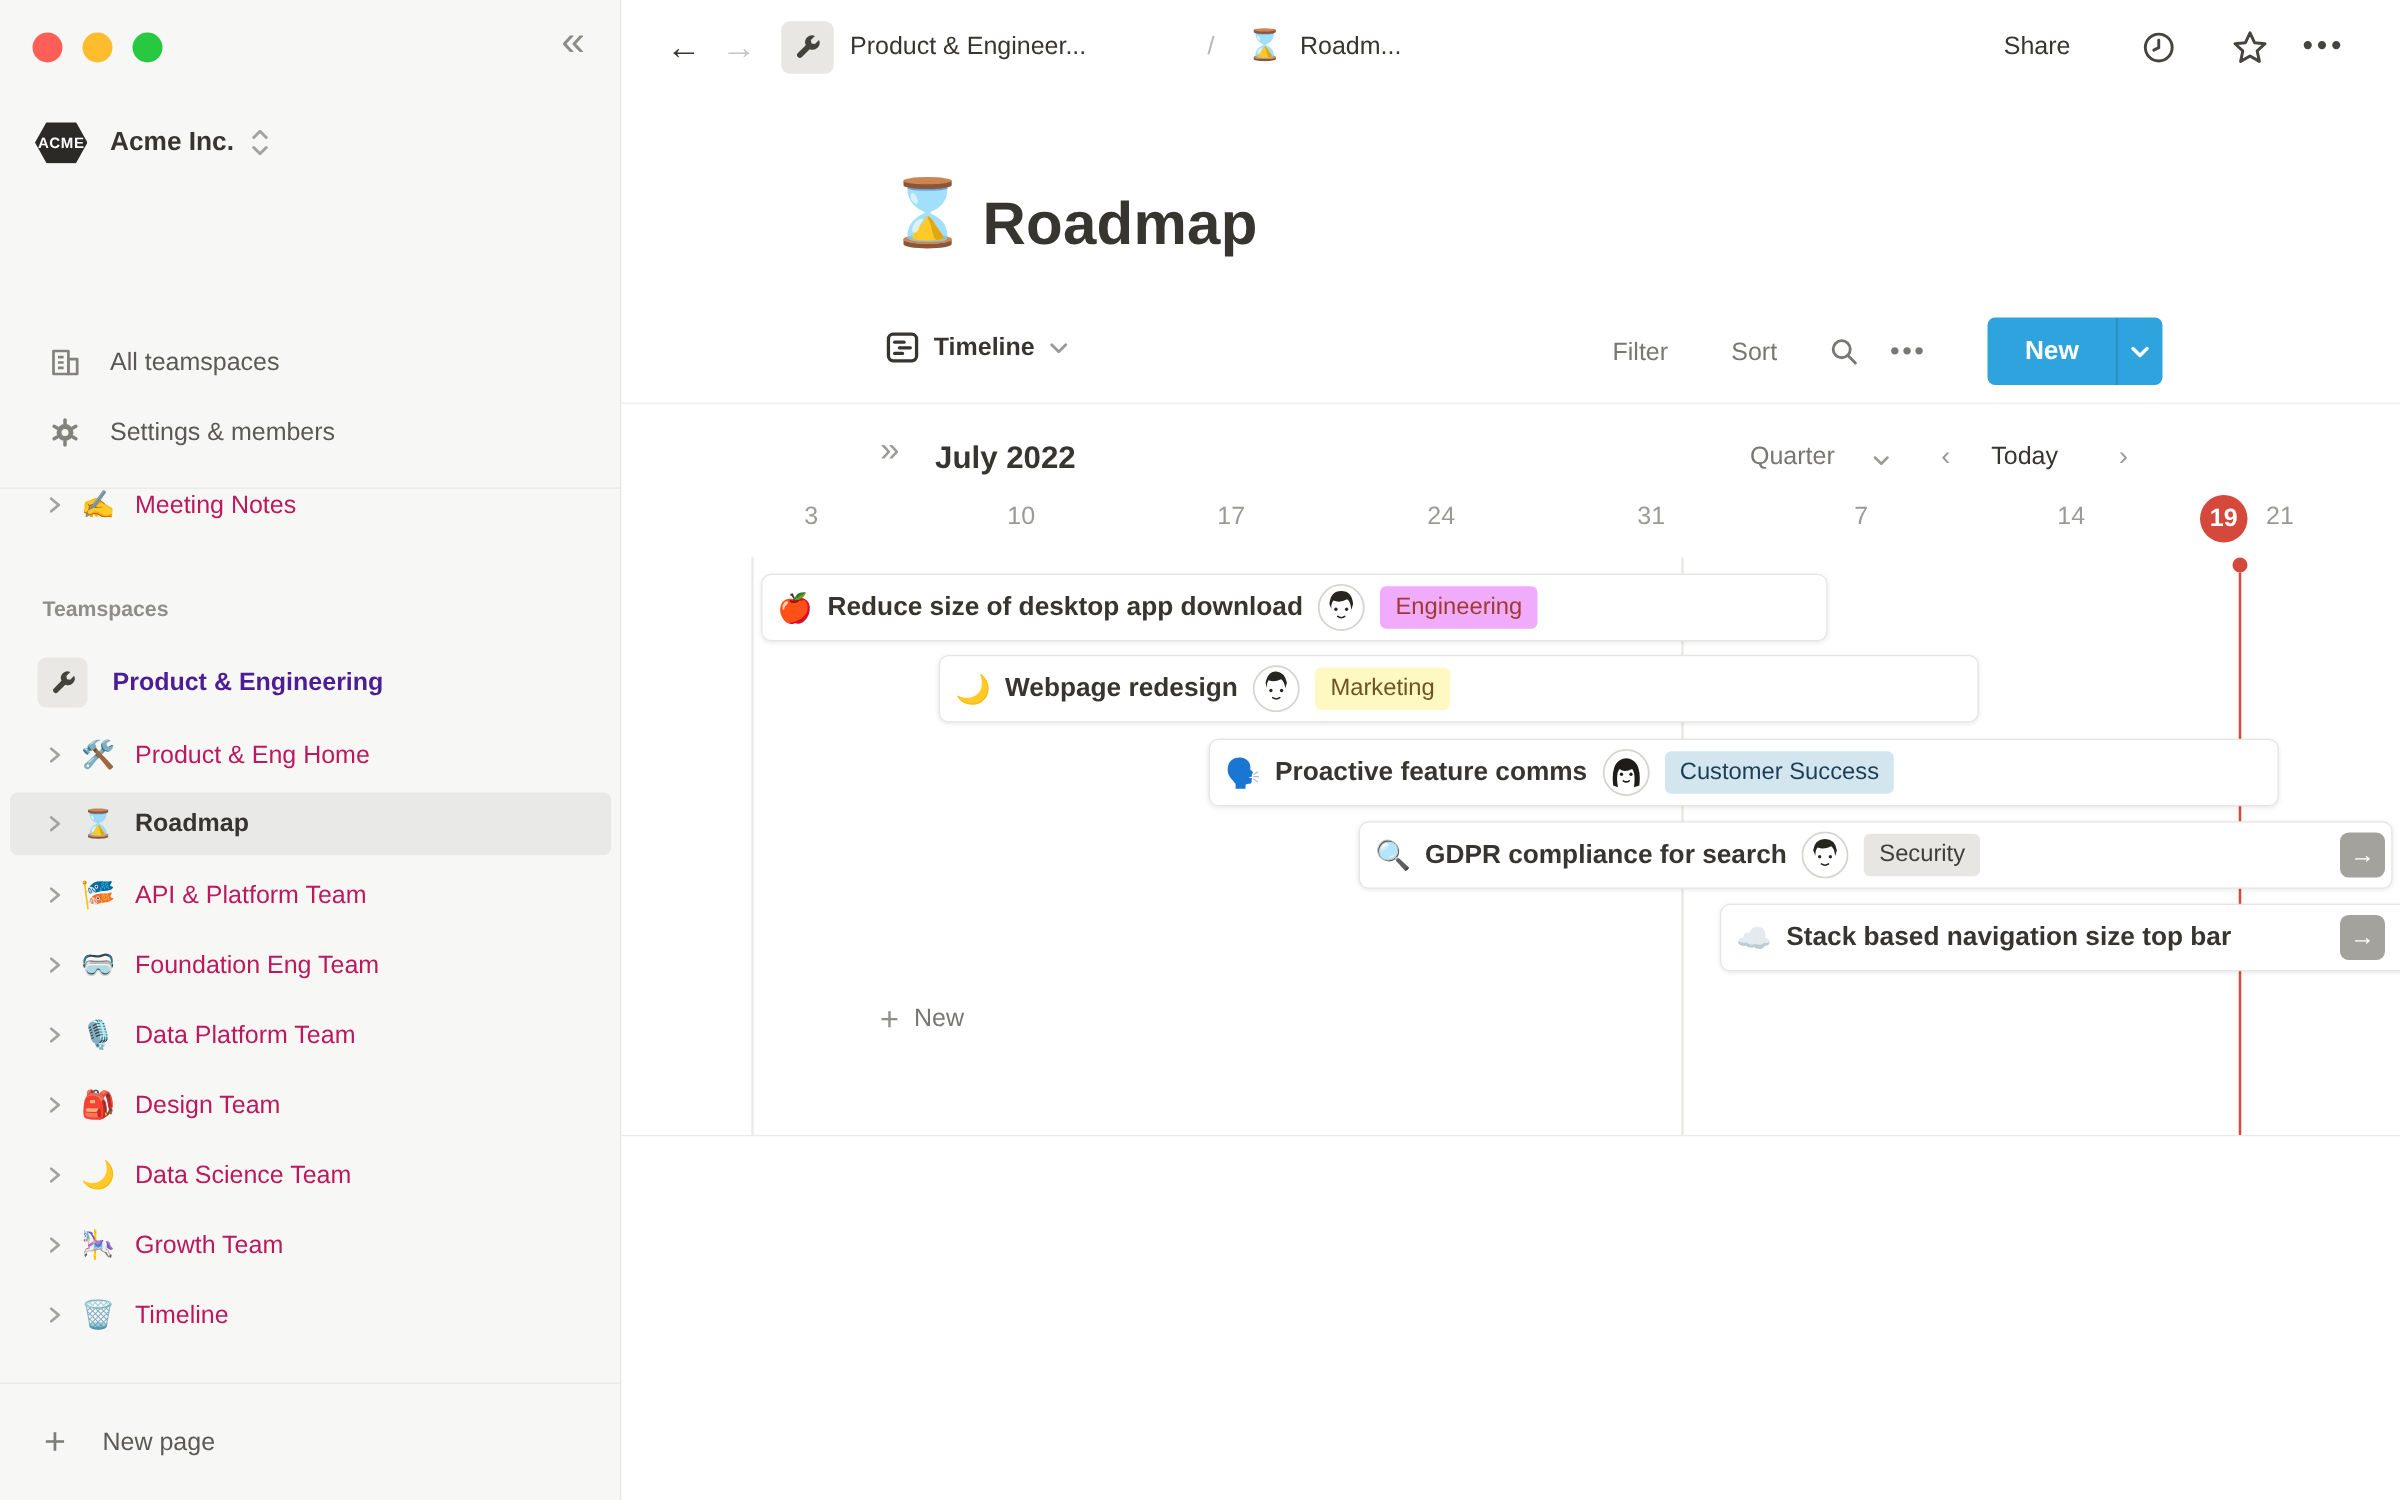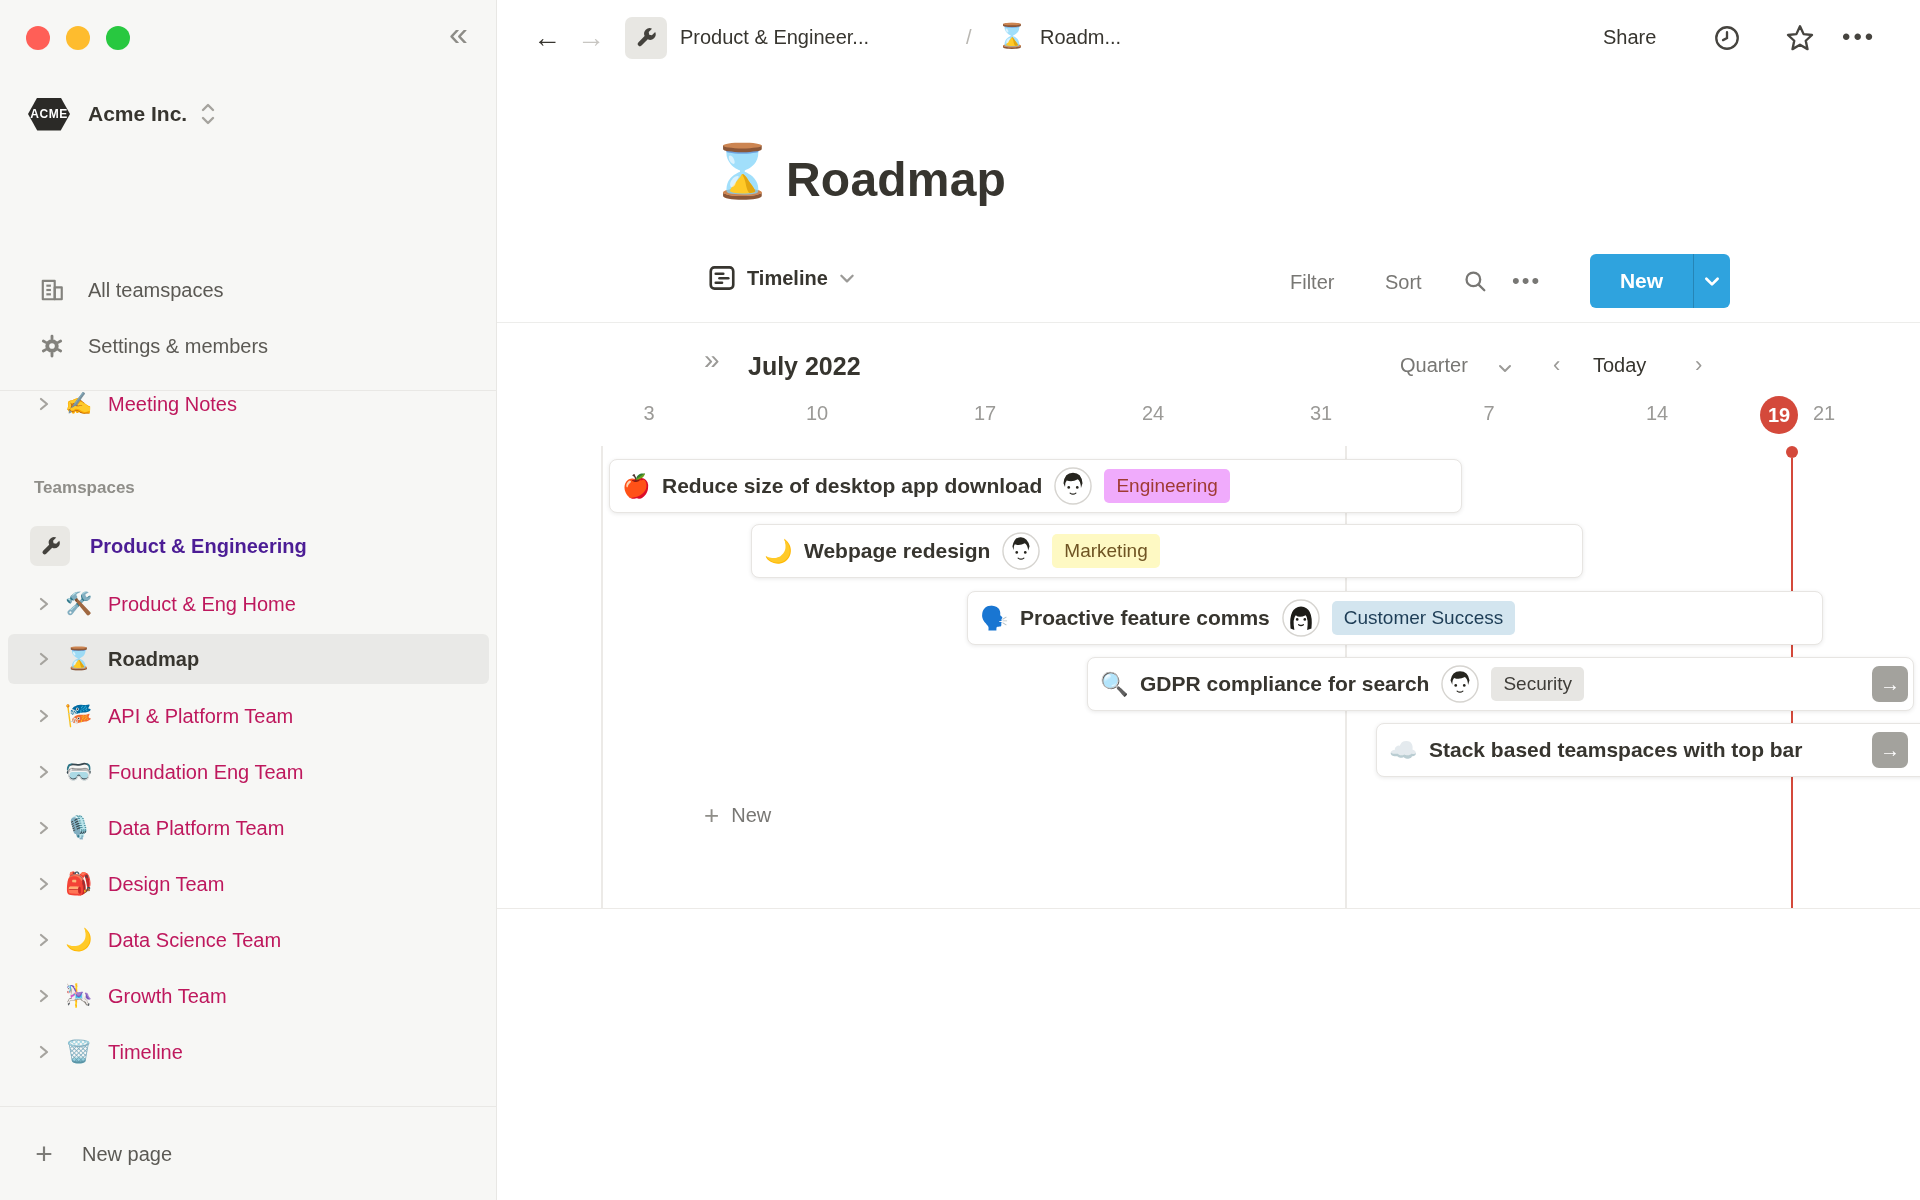--- a/index.html
+++ b/index.html
@@ -412,21 +412,21 @@
           <path d="M10 16 Q11.5 6.5 20 6.5 q8.5 0 10 9.5 l-1.5 5 q-0.5-6.5-3.3-8.3 q-6 3.2-11.4 1 q-2 2-1.9 7 Z" fill="#26251f"></path>
           <circle cx="15.5" cy="21.5" r="1.4" fill="#26251f"></circle>
           <circle cx="24.5" cy="21.5" r="1.4" fill="#26251f"></circle>
           <path d="M17 27.5 q3 2.2 6 0" stroke="#26251f" stroke-width="1.3" fill="none" stroke-linecap="round"></path>
         </svg>
       <span class="tag" style="background:#e7e6e3; color:#3f3d39">Security</span>
     </div>
 
     <div class="bar" style="left:879px; top:723px; width:720px">
       <span class="bemoji">☁️</span>
-      <span class="btitle">Stack based teamspaces with top bar</span>
+      <span class="btitle">Stack based navigation size top bar</span>
     </div>
 
     <div class="cont-box" style="left:1375px; top:666px">→</div>
     <div class="cont-box" style="left:1375px; top:732px">→</div>
 
     <div class="newrow" style="left:207px; top:802px">
       <span class="plus">+</span>
       <span class="nlabel">New</span>
     </div>
   </div>

